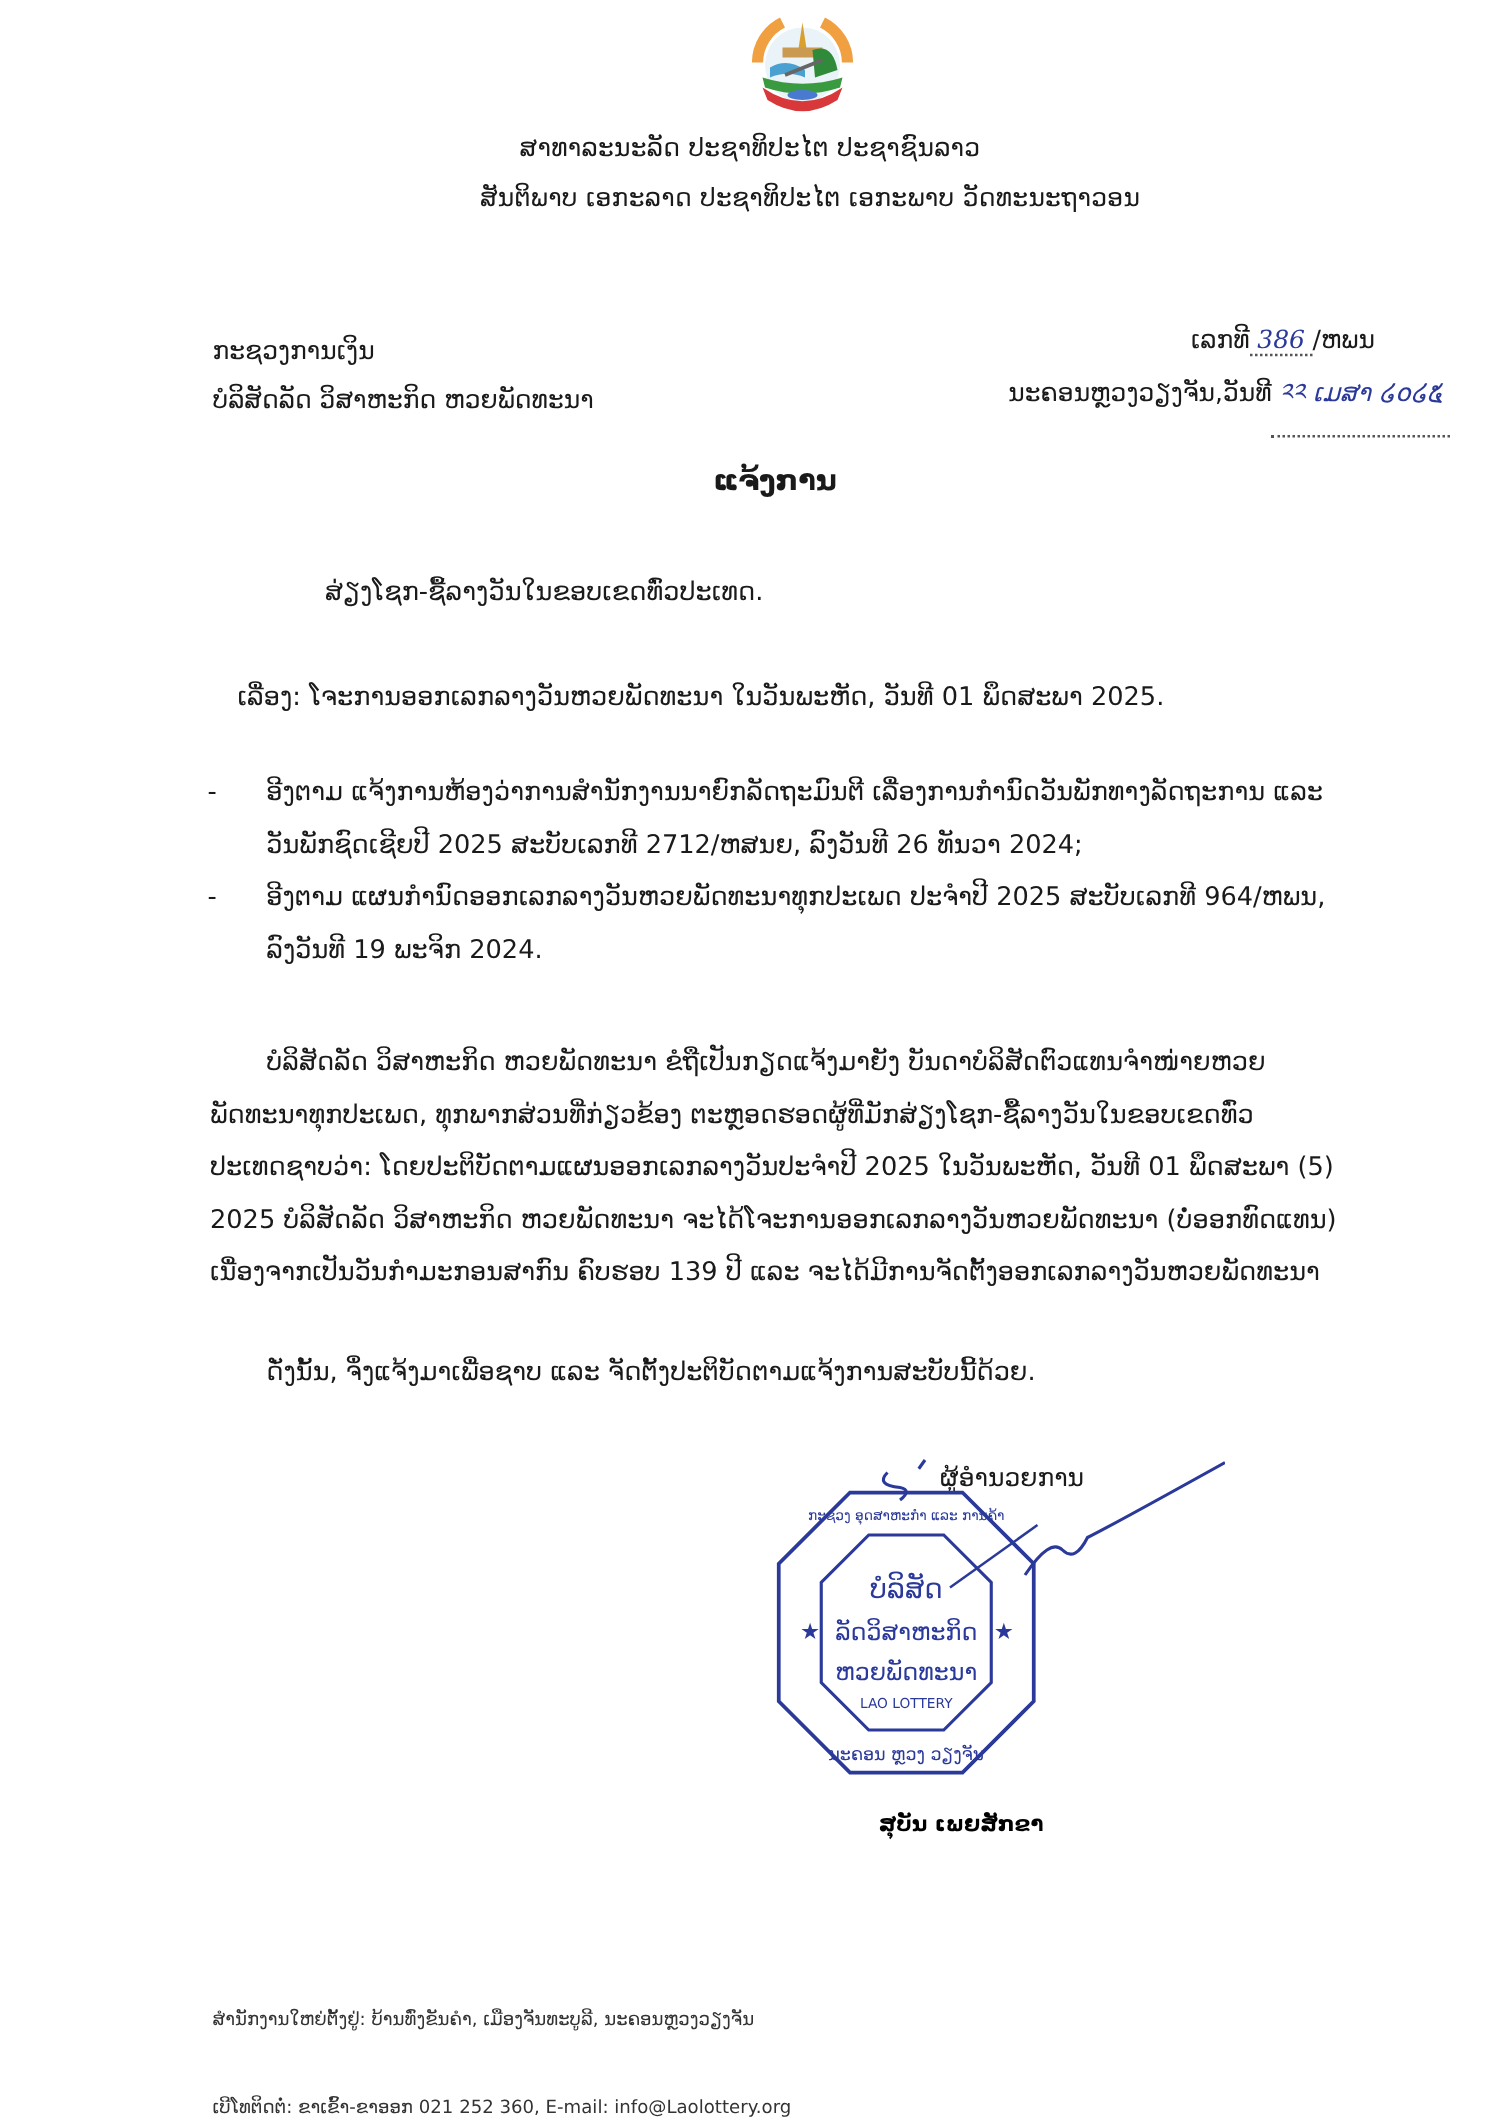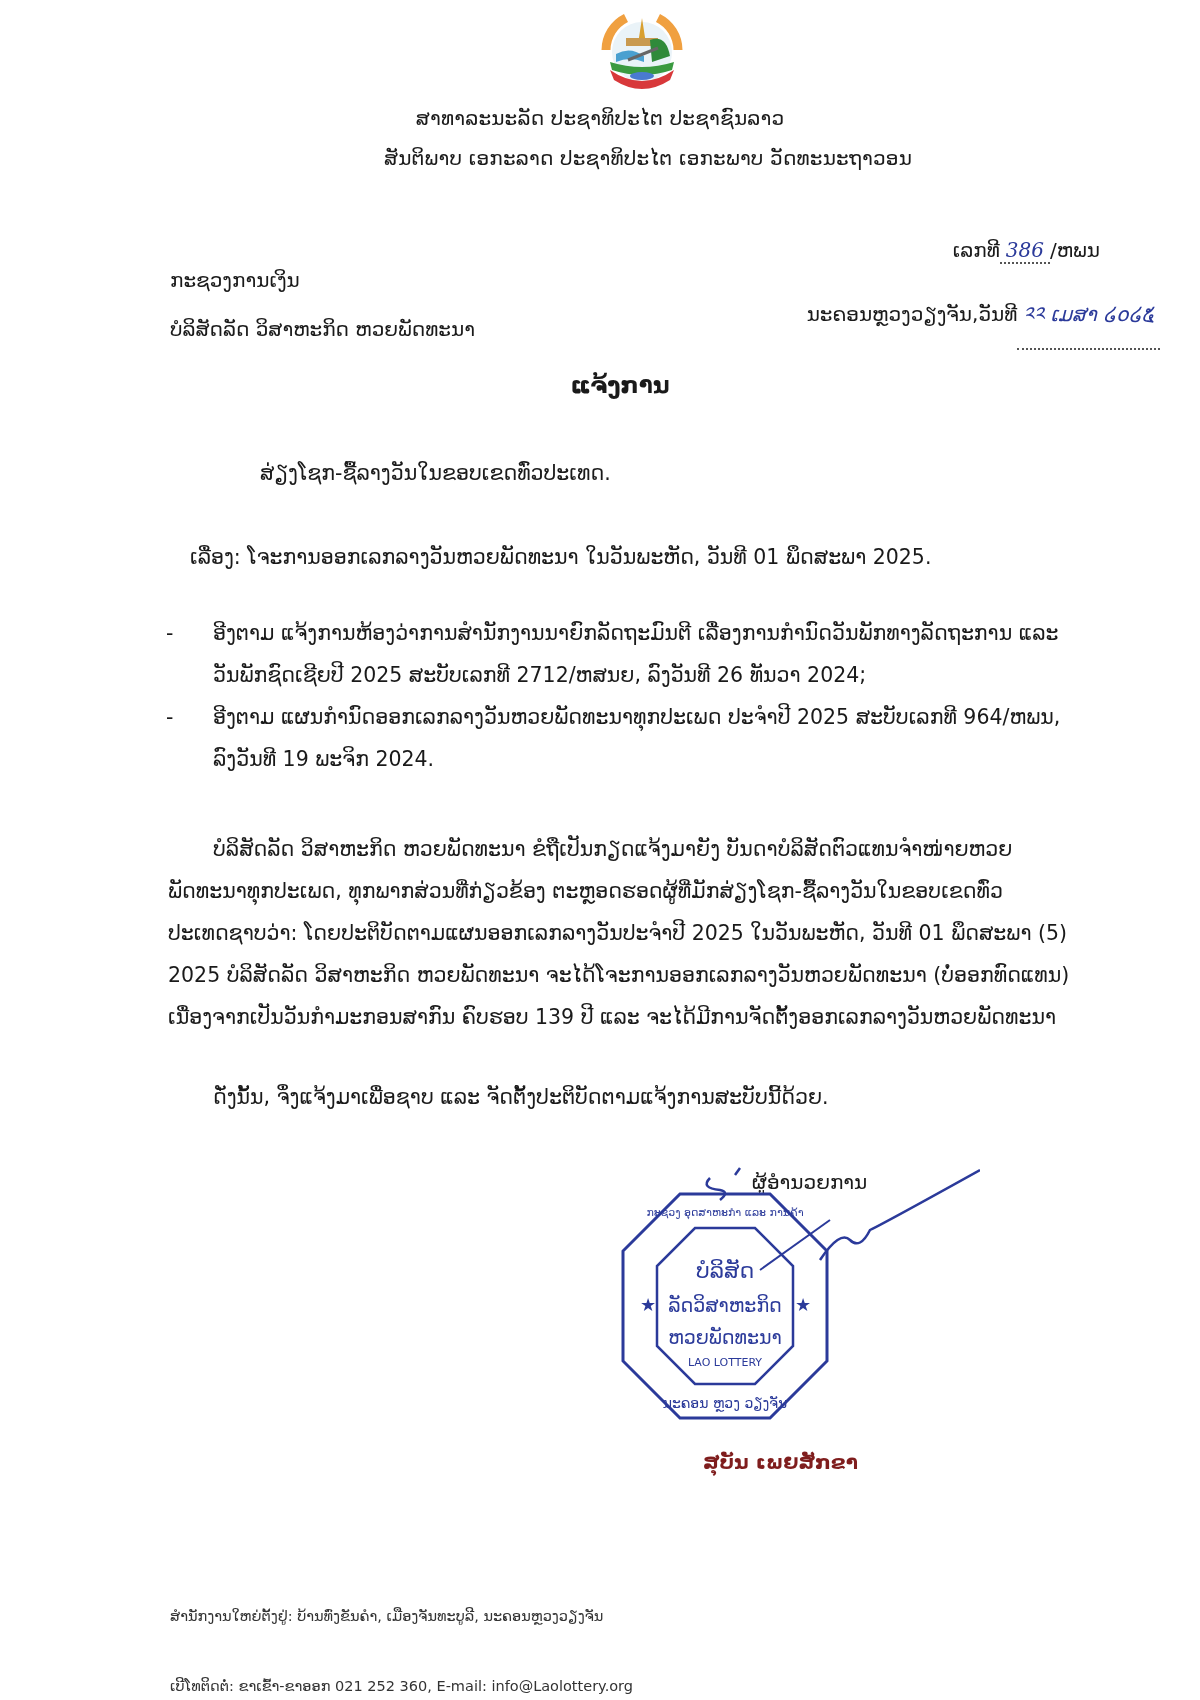--- a/index.html
+++ b/index.html
@@ -8,41 +8,41 @@
       font-family: "DejaVu Sans", "Liberation Sans", sans-serif;
       color: #1a1a1a;
     }
     .abs { position: absolute; }
     .emblem { left: 596px; top: 10px; width: 92px; height: 84px; }
     .hdr-line { left: 0; width: 1200px; text-align: center; font-size: 20px; letter-spacing: 0.2px; }
     .hdr1 { top: 106px; }
     .hdr2 { top: 146px; padding-left: 48px; }
     .org { left: 170px; font-size: 20px; margin-top: 48px; }
     .org1 { top: 220px; }
-    .org2 { top: 269px; text-align: right; }
+    .org2 { top: 259px; text-align: right; }
     .ref { right: 100px; font-size: 20px; text-align: right; }
-    .ref1 { top: 238px; }
+    .ref1 { top: 259px; }
     .ref2 { top: 292px; right: 40px; }
     .hand { color: #2b3a9a; font-family: "DejaVu Serif", serif; font-style: italic; }
     .dots { border-bottom: 2px dotted #555; display: inline-block; padding: 0 6px; }
     .title { left: 0; width: 1240px; top: 372px; text-align: center; font-size: 23px; font-weight: bold; }
     .para { font-size: 20.5px; line-height: 42px; }
     .to { left: 205px; top: 452px; width: 900px; }
     .to .cont { padding-left: 55px; }
     .subject { left: 190px; top: 536px; width: 920px; }
     .bullets { left: 166px; top: 612px; width: 940px; }
     .bullet { display: flex; margin-bottom: 0; }
     .bullet .dash { width: 47px; flex: none; }
     .bullet .txt { flex: 1; }
     .body-p { left: 168px; top: 828px; width: 940px; text-align: justify; }
     .body-p .indent { text-indent: 45px; }
     .closing { left: 213px; top: 1076px; width: 900px; }
     .signer-title { left: 752px; top: 1170px; font-size: 20px; }
     .seal { left: 615px; top: 1186px; width: 220px; height: 240px; }
-    .signer-name { left: 703px; top: 1450px; font-size: 20px; color: #7f1d1d; font-weight: bold; }
+    .signer-name { left: 703px; top: 1450px; font-size: 17px; color: #000000; font-weight: bold; }
     .footer { left: 170px; font-size: 14.5px; color: #333; }
     .footer1 { top: 1608px; }
     .footer2 { top: 1634px; margin-top: 44px; }
     .sig-stroke { left: 690px; top: 1160px; width: 290px; height: 120px; }
   </style>
 </head>
 <body>
 
 <svg class="abs emblem" viewBox="0 0 92 84">
   <path d="M10 40 A36 36 0 0 1 30 8" stroke="#f0a040" stroke-width="9" fill="none"></path>

